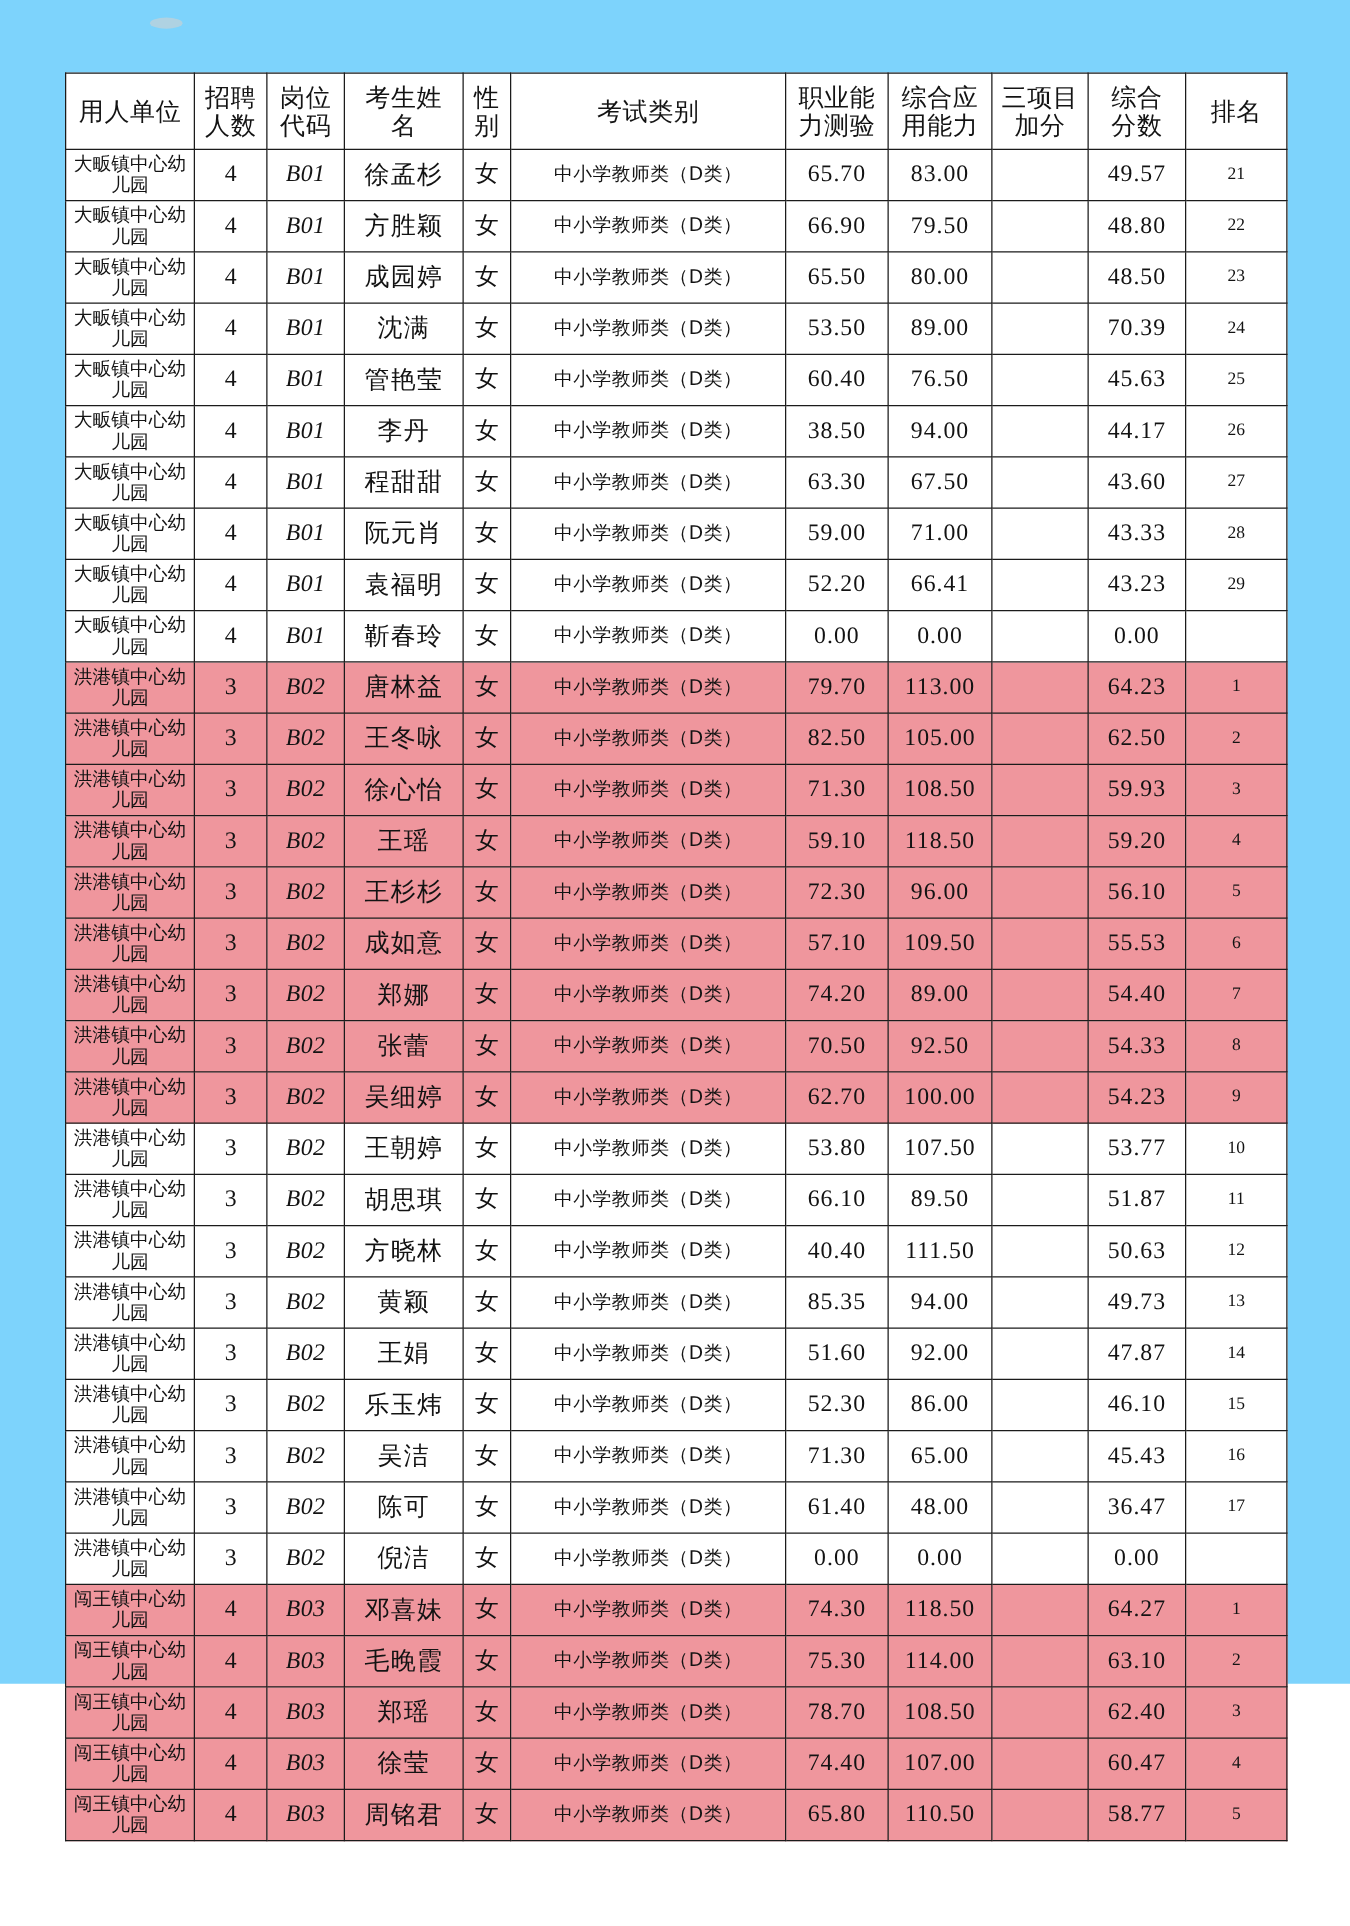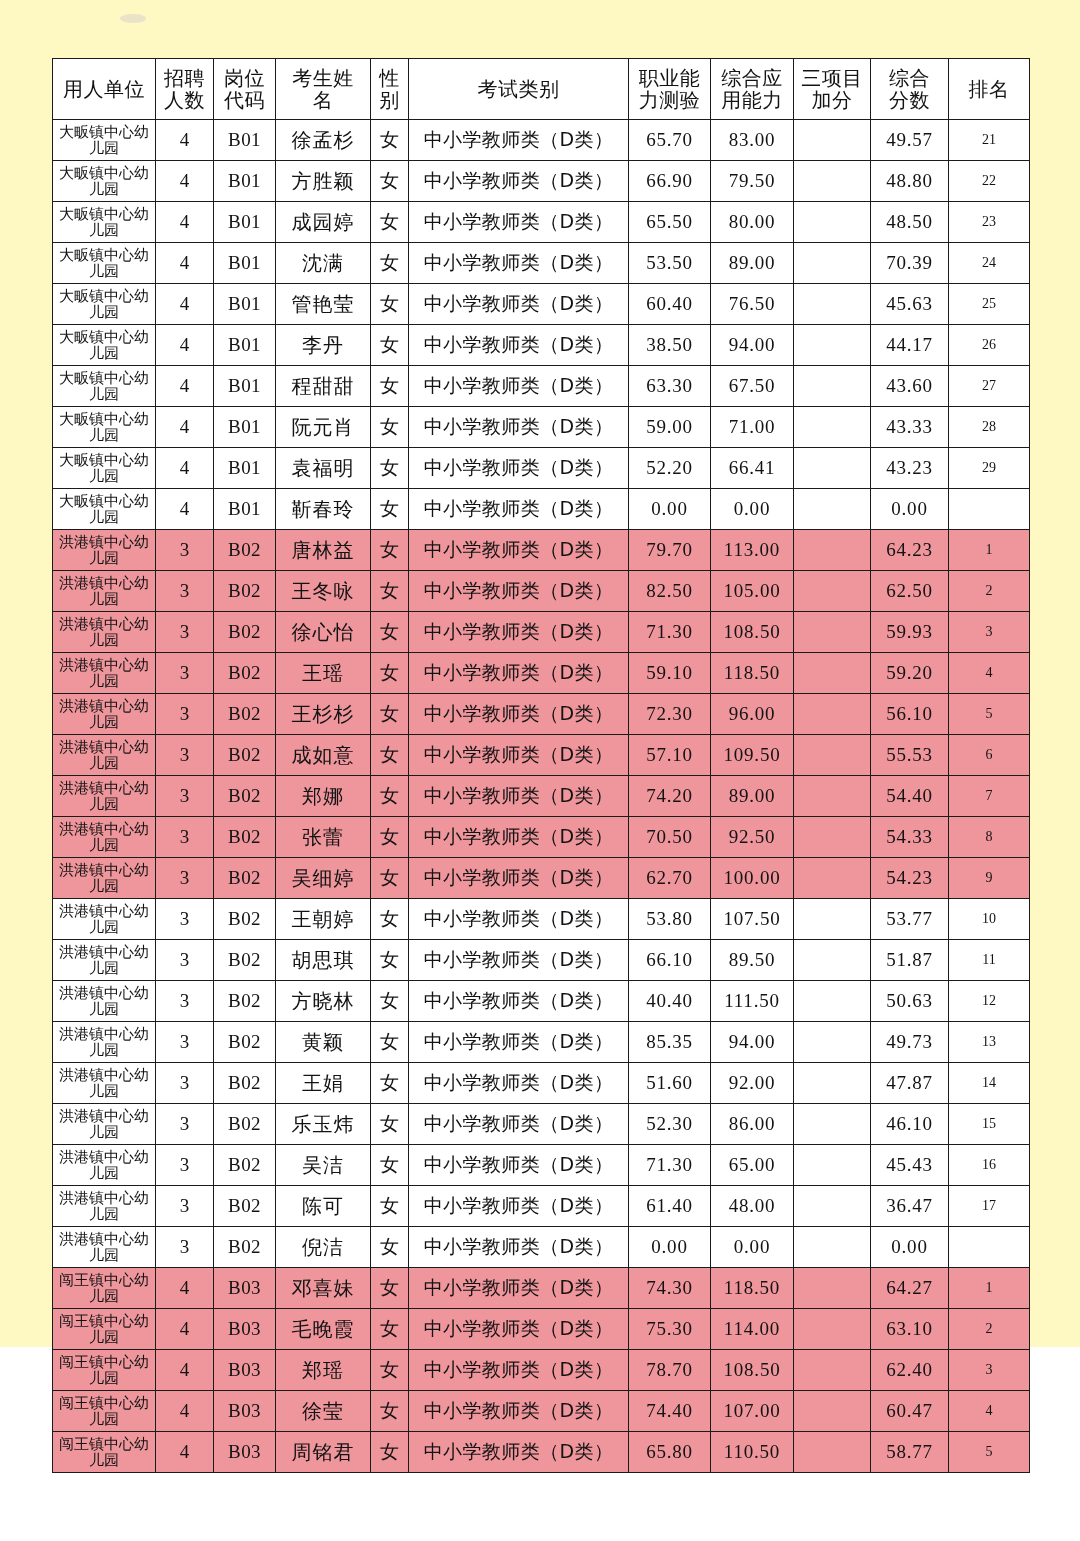--- a/index.html
+++ b/index.html
@@ -16,21 +16,21 @@
     position: relative;
     overflow: hidden;
   }
 
   .page {
     position: absolute;
     left: 0;
     top: 0;
     width: 1080px;
     height: 1347px;
-    background: #fef9c3;
+    background: #7dd3fc;
   }
 
   
   .scan-speck {
     position: absolute;
     left: 120px;
     top: 14px;
     width: 26px;
     height: 9px;
     background: #d8d2cc;
@@ -94,24 +94,25 @@
     padding: 0 2px;
     letter-spacing: 0;
   }
   td.unit .u-l1 { display: block; font-family: Liberation Serif, serif; }
   td.unit .u-l2 { display: block; }
 
   td.code {
     font-family: "Liberation Serif", "DejaVu Serif", serif;
     font-size: 19px;
     letter-spacing: .4px;
+    font-style: italic;
   }
   td.cname  { font-size: 20px; letter-spacing: 1px; font-family: Liberation Serif, serif; }
   td.sex    { font-size: 19px; }
-  td.cat    { font-size: 19px; letter-spacing: .4px; margin-left: 14px; }
+  td.cat    { font-size: 15px; letter-spacing: .4px; margin-left: 14px; }
 
   td.numcell {
     font-family: "Liberation Serif", "DejaVu Serif", serif;
     font-size: 19px;
     letter-spacing: .8px;
   }
   td.rank {
     font-family: "Liberation Serif", "DejaVu Serif", serif;
     font-size: 14px;
   }

